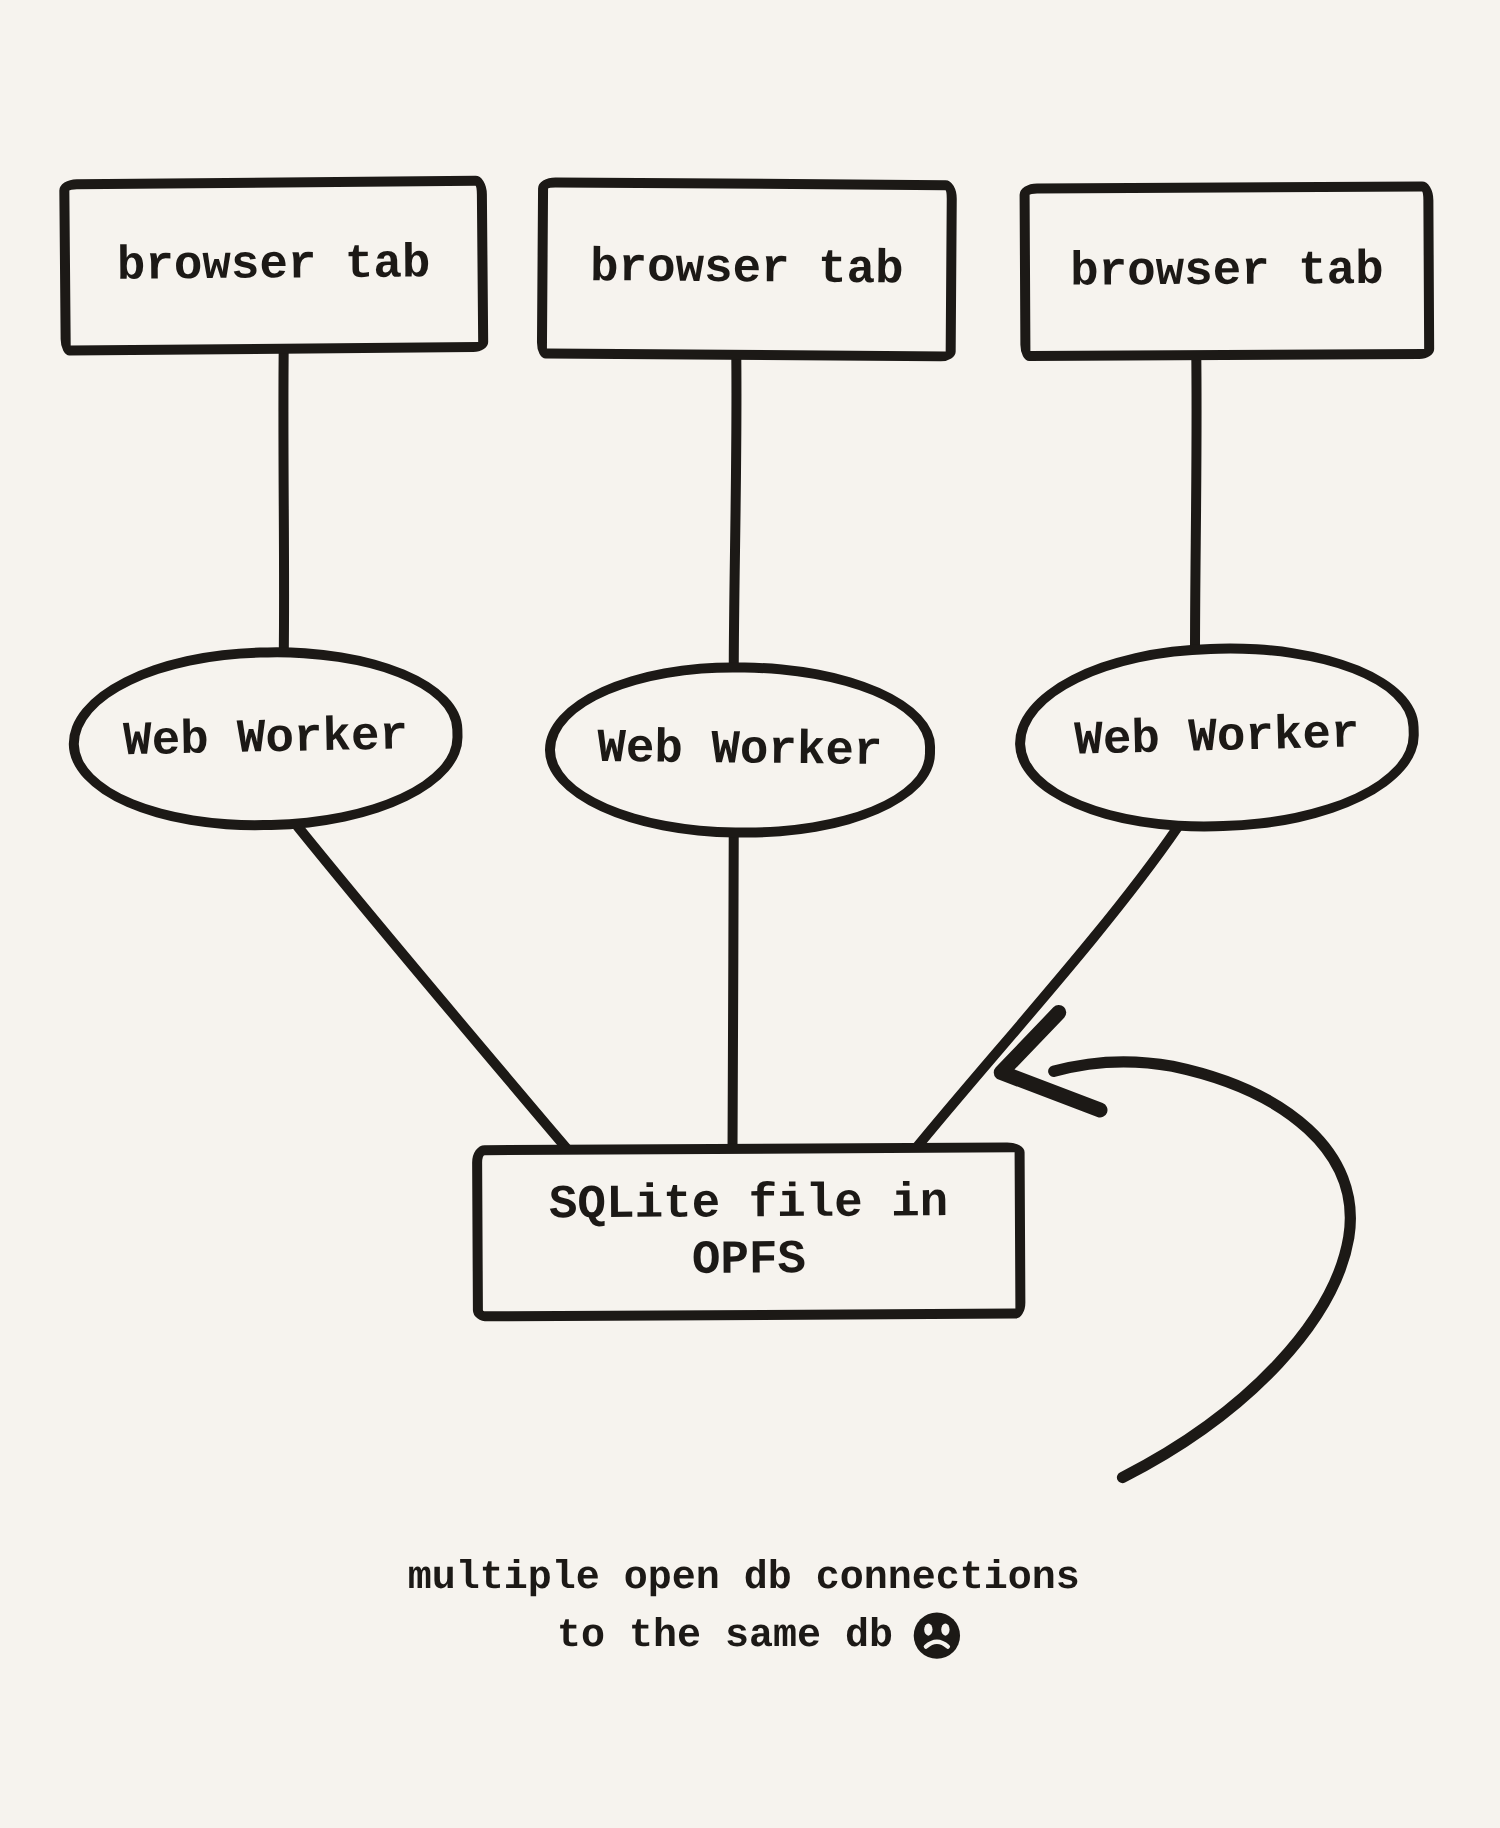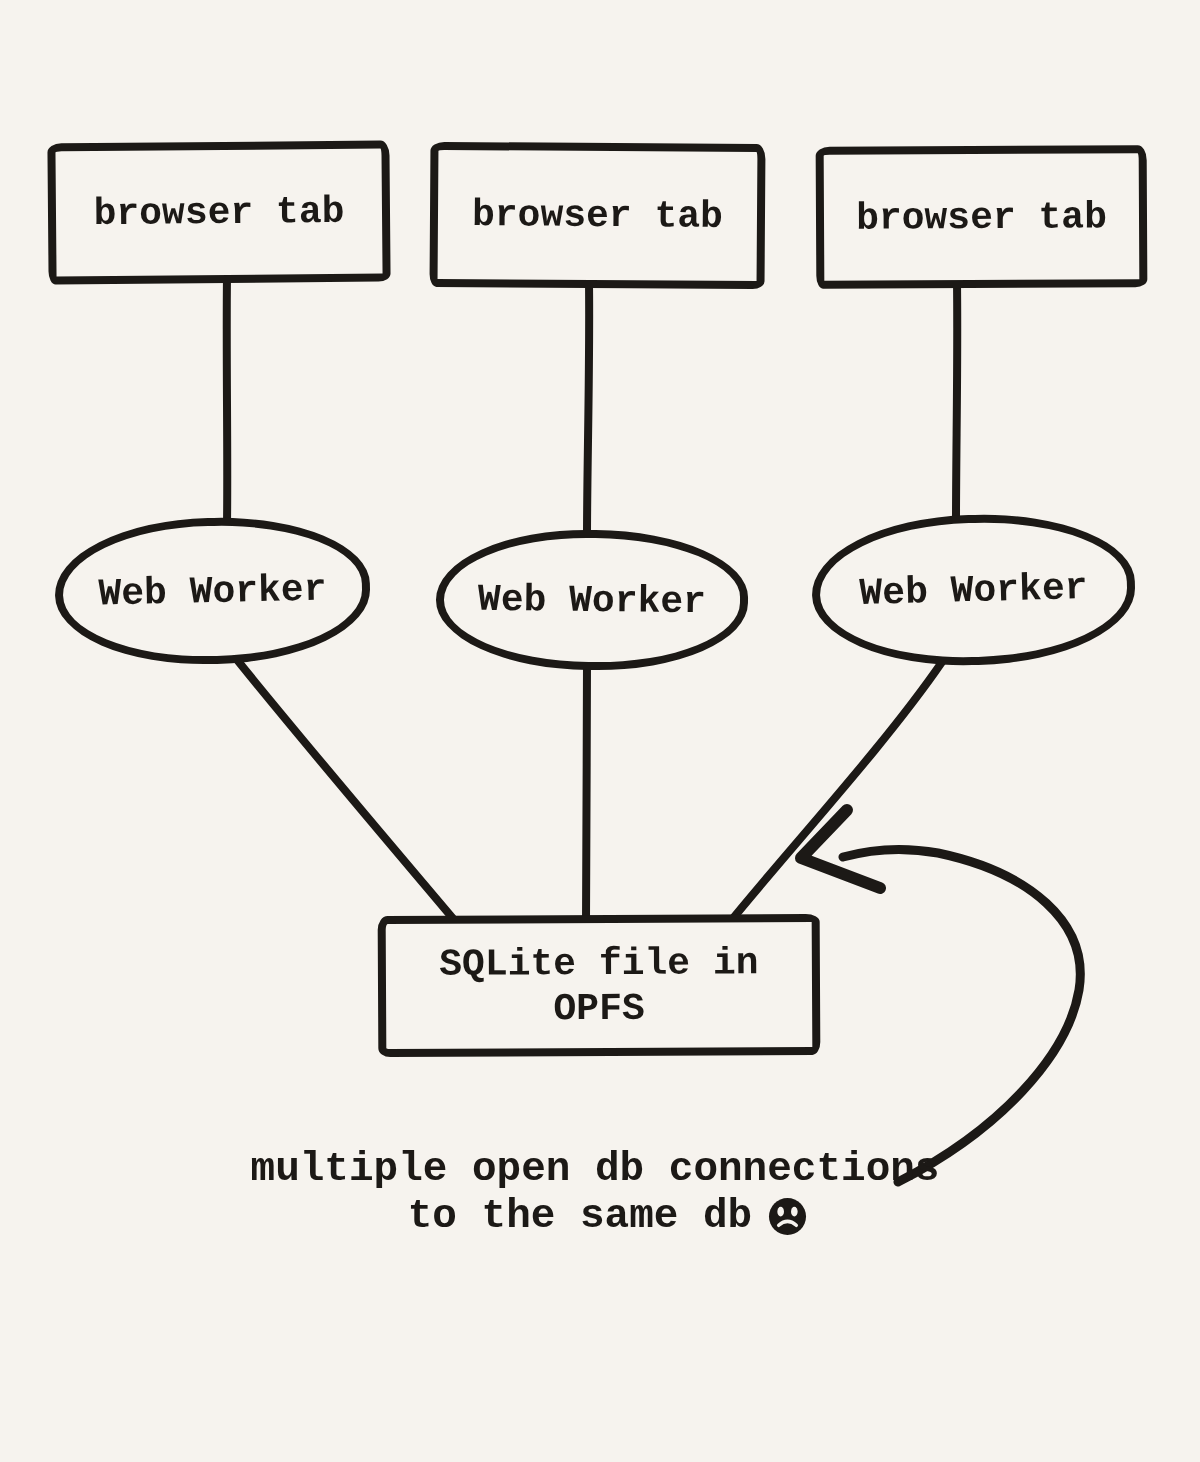--- a/index.html
+++ b/index.html
@@ -59,24 +59,24 @@
     left:378px;top:915px;width:442px;height:141px;
     transform:rotate(-0.3deg);
     flex-direction:column;
     line-height:45px;
     border-radius:10px 14px 8px 12px / 14px 8px 13px 9px;
   }
   .caption{
     position:absolute;
     z-index:2;
     left:0;
-    top:1146px;
+    top:1238px;
     width:1190px;
     text-align:center;
-    font-size:41px;
+    font-size:32px;
     font-weight:bold;
     line-height:47px;
   }
   .caption-line2{
     display:flex;
     align-items:center;
     justify-content:center;
     gap:16px;
     margin-left:25px;
   }

